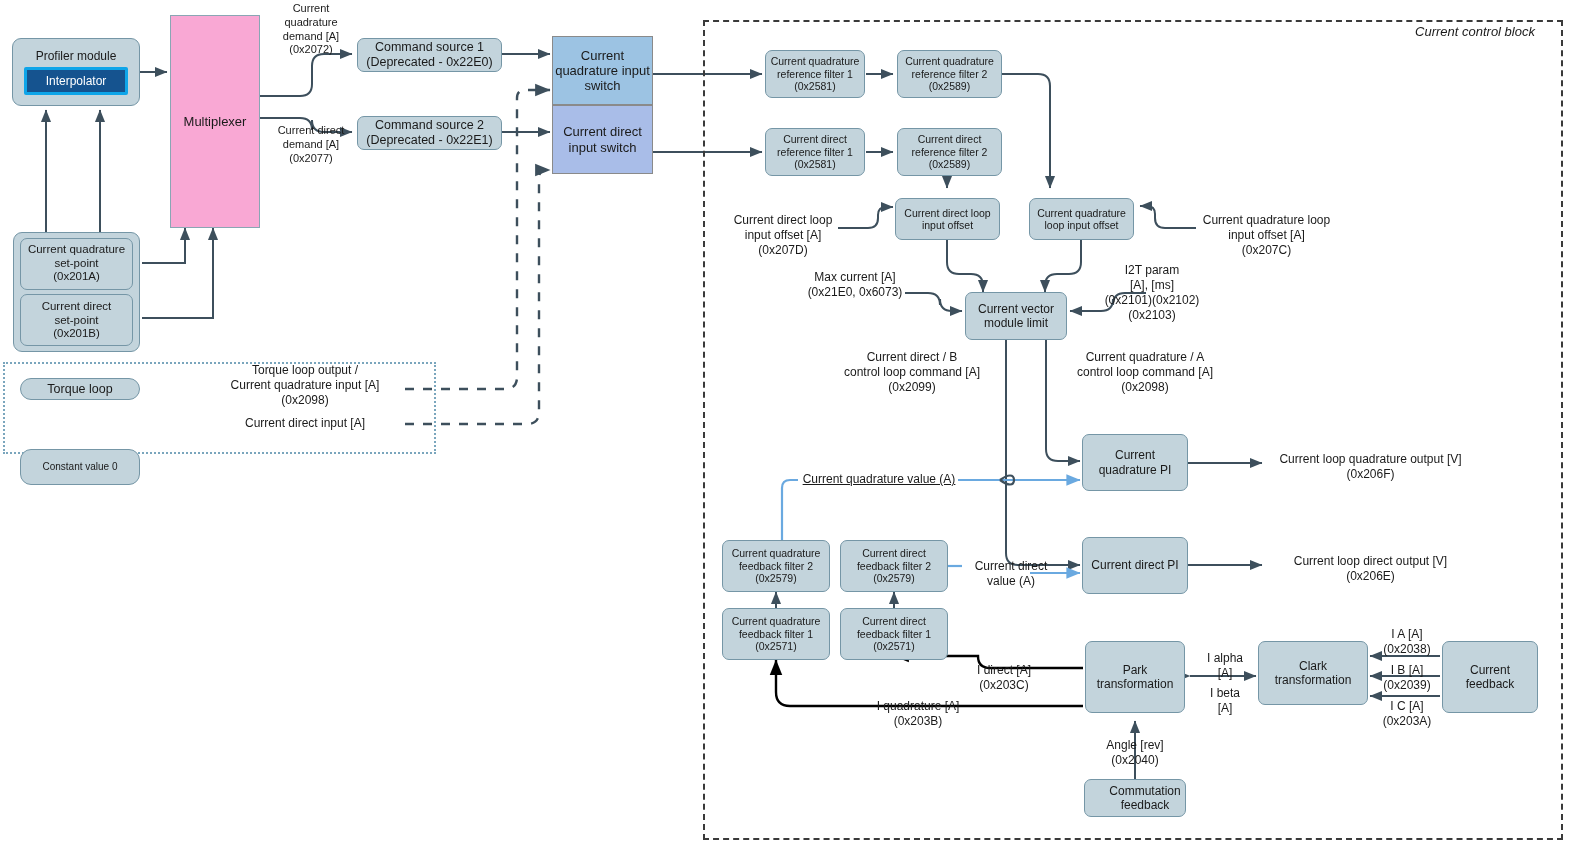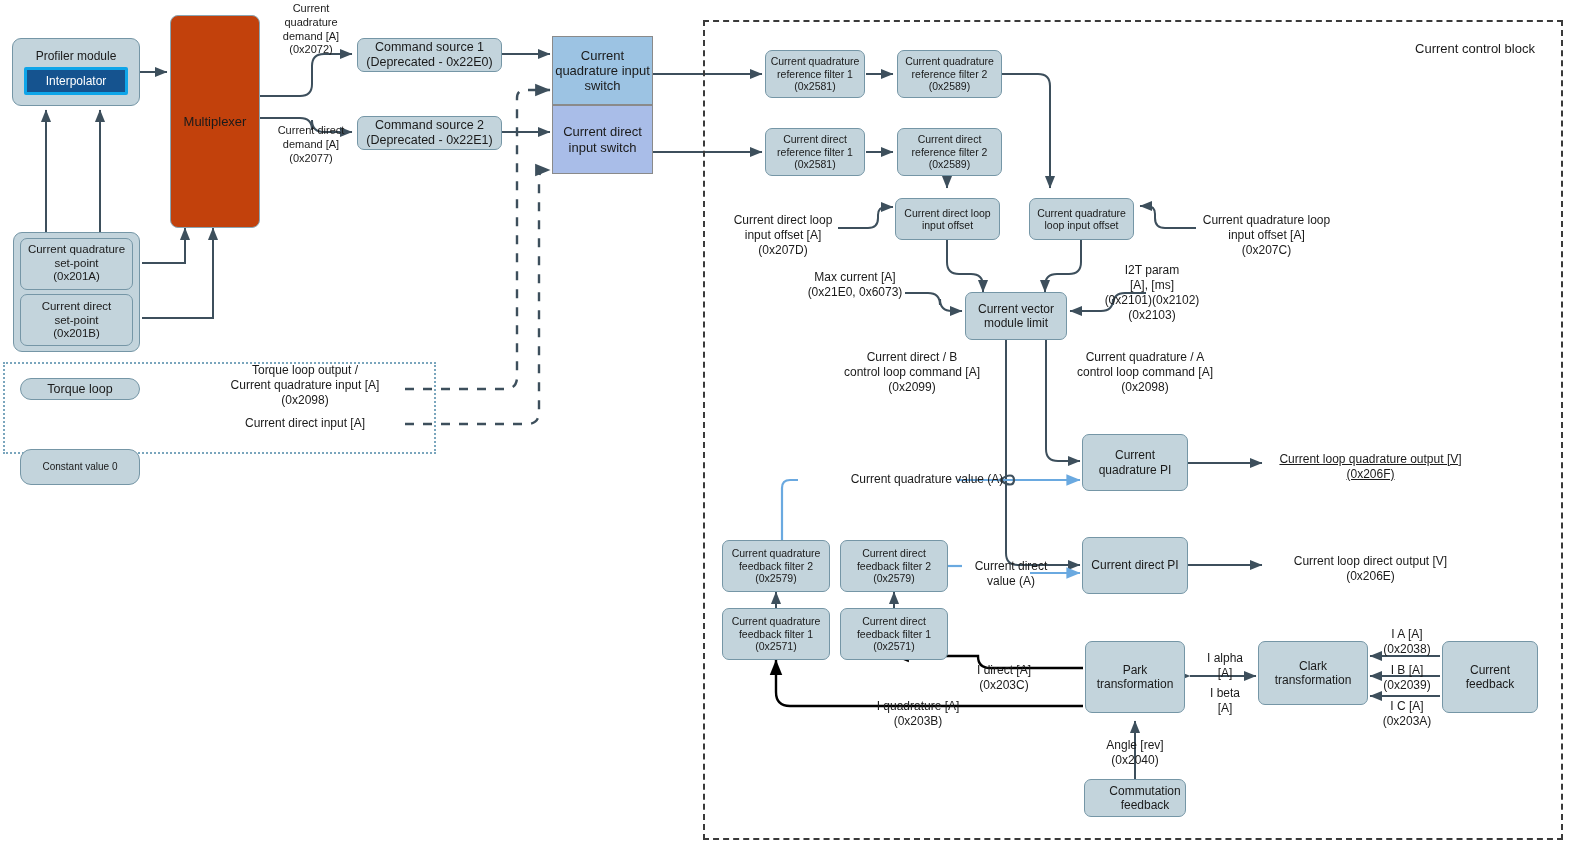--- a/index.html
+++ b/index.html
@@ -5,21 +5,21 @@
   html,body{margin:0;padding:0;background:#ffffff;}
   body{font-family:"Liberation Sans", sans-serif;color:#1a1a1a;}
   #canvas{position:relative;width:1589px;height:848px;overflow:hidden;background:#fff;}
   svg.wires{position:absolute;left:0;top:0;width:1589px;height:848px;pointer-events:none;}
 
   .node{position:absolute;box-sizing:border-box;display:flex;flex-direction:column;
         align-items:center;justify-content:center;text-align:center;
         background:#c3d4dc;border:1px solid #7596a6;border-radius:7px;
         color:#1a1a1a;line-height:1.18;}
   .node .ln{display:block;}
-  .mux{background:#c2410c;border:1px solid #8aa6b4;border-radius:8px;font-size:13px;}
+  .mux{background:#f9a8d4;border:1px solid #8aa6b4;border-radius:0;font-size:13px;}
   .sw-q{background:#9cc3e3;border:1px solid #8a8a8a;border-radius:0;font-size:13px;}
   .sw-d{background:#a9bde8;border:1px solid #8a8a8a;border-radius:0;font-size:13px;}
   .interp{background:#15538f;border:3px solid #0ea5e9;border-radius:2px;color:#fff;font-size:13px;}
   .container{background:#c3d4dc;border:1px solid #7596a6;border-radius:9px;}
 
   .lbl{position:absolute;text-align:center;line-height:1.25;color:#1a1a1a;
        white-space:nowrap;}
   .lbl .ln{display:block;}
 
   .dashbox{position:absolute;box-sizing:border-box;border:2px dashed #3a3a3a;background:transparent;}
@@ -193,21 +193,21 @@
     <span class="ln">Current</span>
     <span class="ln">quadrature input</span>
     <span class="ln">switch</span>
   </div>
   <div class="node sw-d" style="left:552px;top:105px;width:101px;height:69px;">
     <span class="ln">Current direct</span>
     <span class="ln">input switch</span>
   </div>
 
   <div class="dashbox" style="left:703px;top:20px;width:860px;height:820px;"></div>
-  <div class="lbl f13" style="left:1395px;top:41px;width:160px;">
+  <div class="lbl f13" style="left:1395px;top:24px;width:160px;font-style:italic;">
     <span class="ln">Current control block</span>
   </div>
 
   <div class="node" style="left:765px;top:50px;width:100px;height:48px;font-size:10.5px;">
     <span class="ln">Current quadrature</span>
     <span class="ln">reference filter 1</span>
     <span class="ln">(0x2581)</span>
   </div>
   <div class="node" style="left:897px;top:50px;width:105px;height:48px;font-size:10.5px;">
     <span class="ln">Current quadrature</span>
@@ -273,30 +273,30 @@
   </div>
 
   <div class="node" style="left:1082px;top:434px;width:106px;height:57px;font-size:12px;">
     <span class="ln">Current</span>
     <span class="ln">quadrature PI</span>
   </div>
   <div class="node" style="left:1082px;top:537px;width:106px;height:57px;font-size:12px;">
     <span class="ln">Current direct PI</span>
   </div>
 
-  <div class="lbl f12" style="left:1268px;top:452px;width:205px;text-decoration:underline;">
+  <div class="lbl f12" style="left:1268px;top:452px;width:205px;">
     <span class="ln">Current loop quadrature output [V]</span>
     <span class="ln">(0x206F)</span>
   </div>
   <div class="lbl f12" style="left:1268px;top:554px;width:205px;">
     <span class="ln">Current loop direct output [V]</span>
     <span class="ln">(0x206E)</span>
   </div>
 
-  <div class="lbl f12" style="left:848px;top:472px;width:158px;">
+  <div class="lbl f12" style="left:800px;top:472px;width:158px;text-decoration:underline;">
     <span class="ln">Current quadrature value (A)</span>
   </div>
   <div class="lbl f12" style="left:960px;top:559px;width:102px;">
     <span class="ln">Current direct</span>
     <span class="ln">value (A)</span>
   </div>
 
   <div class="node" style="left:722px;top:540px;width:108px;height:52px;font-size:10.5px;">
     <span class="ln">Current quadrature</span>
     <span class="ln">feedback filter 2</span>

